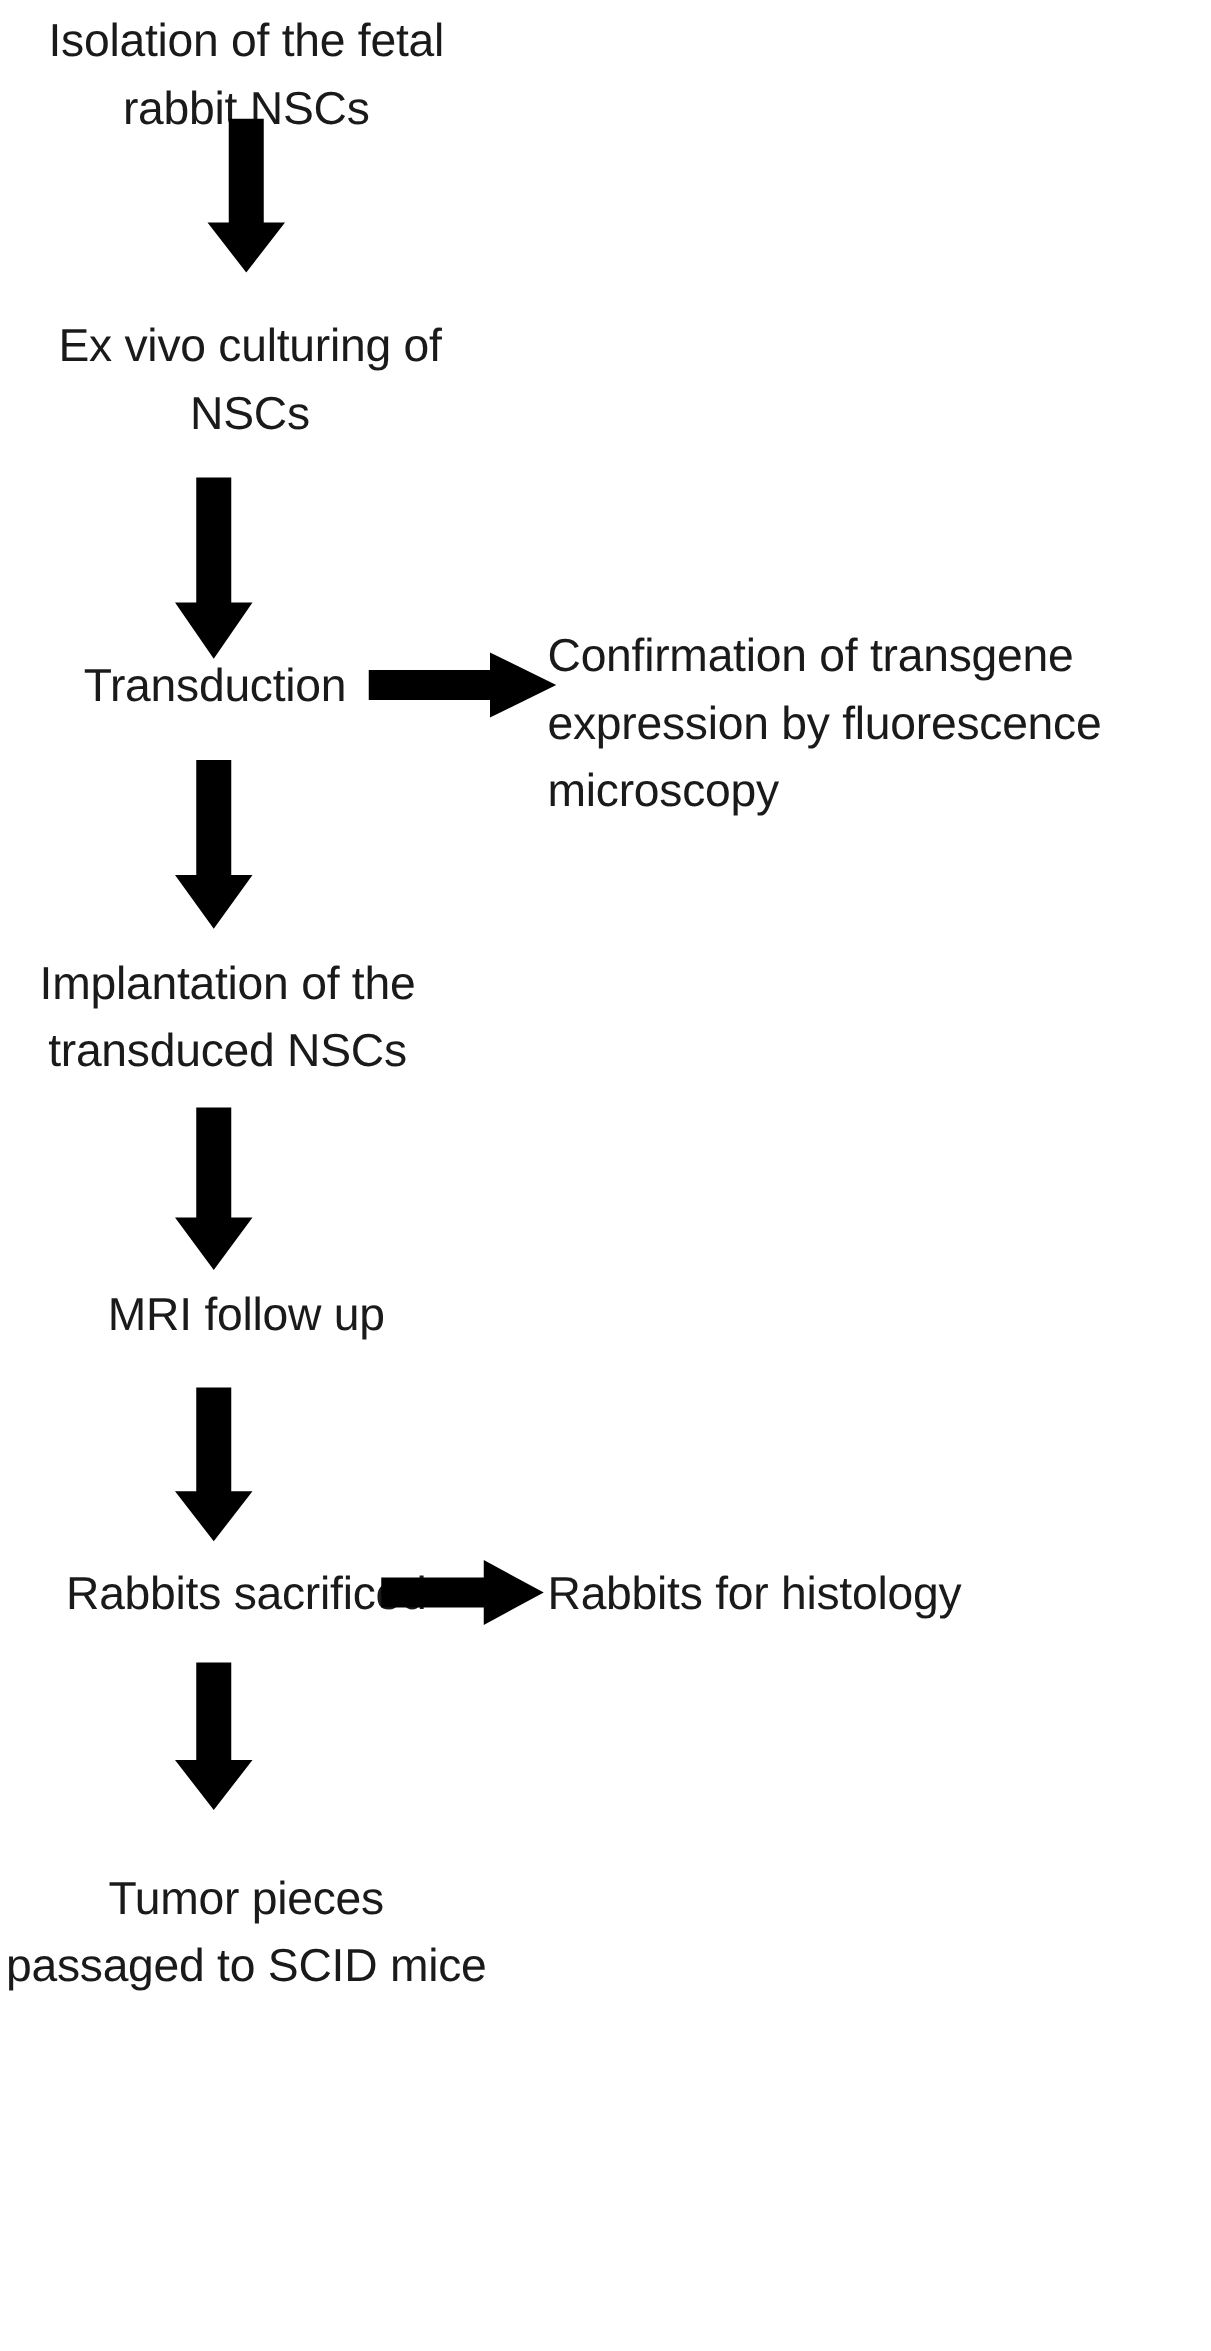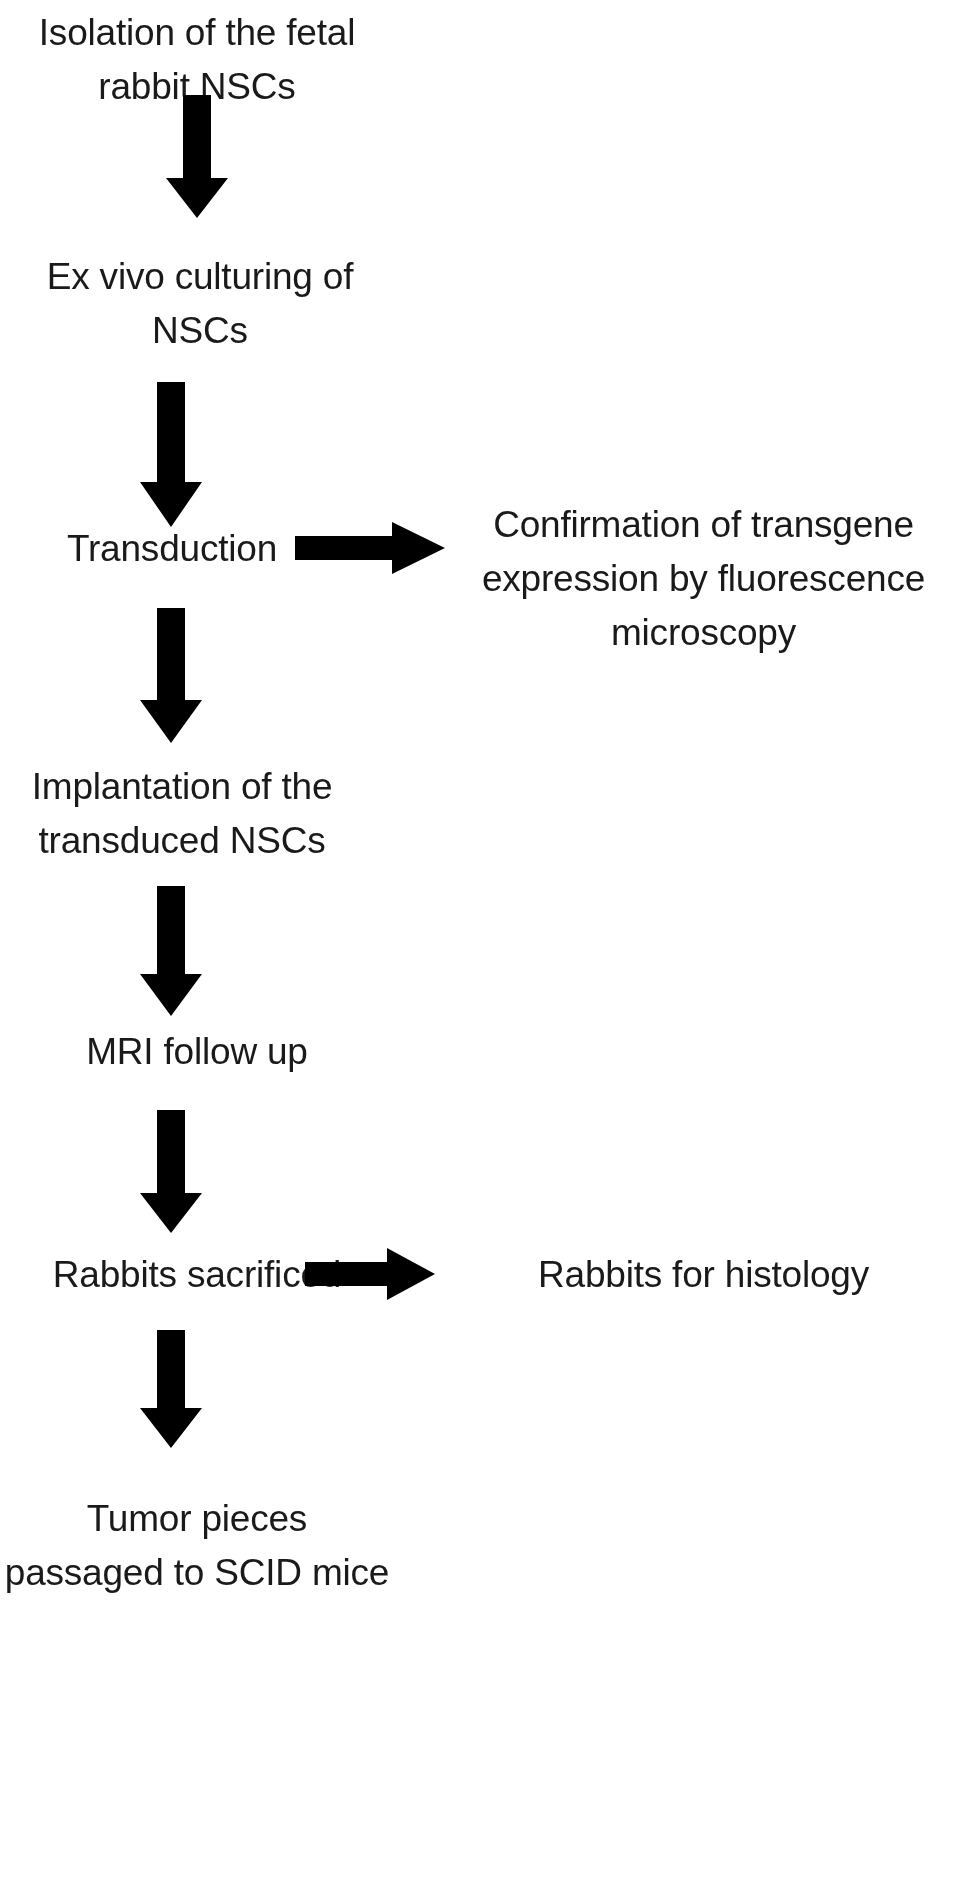--- a/index.html
+++ b/index.html
@@ -25,21 +25,21 @@
     line-height: 54px;
     color: #1a1a1a;
     white-space: pre-line;
     letter-spacing: -0.2px;
   }
   .node.center {
     text-align: center;
     transform: translateX(-50%);
   }
   .node.left {
-    text-align: center;
+    text-align: left;
   }
   .arrow {
     position: absolute;
   }
   .arrow svg {
     display: block;
     overflow: visible;
   }
 </style>
 </head>

